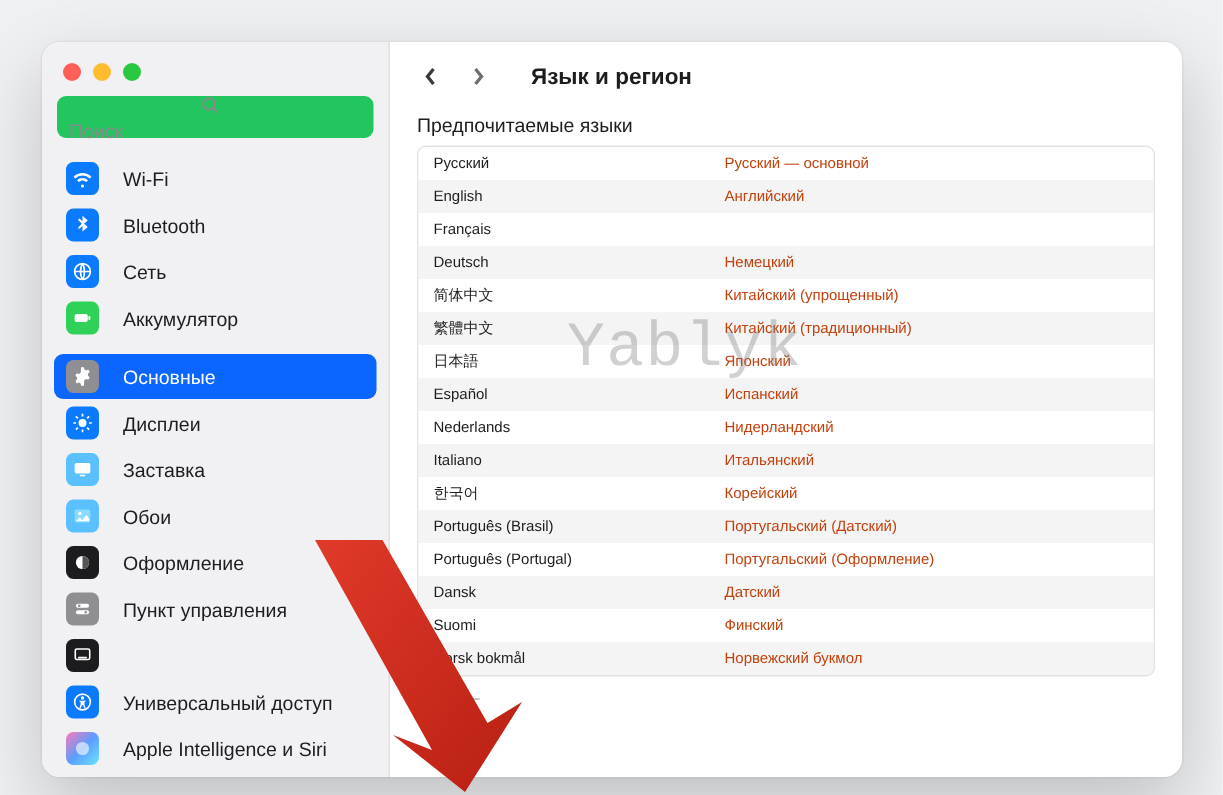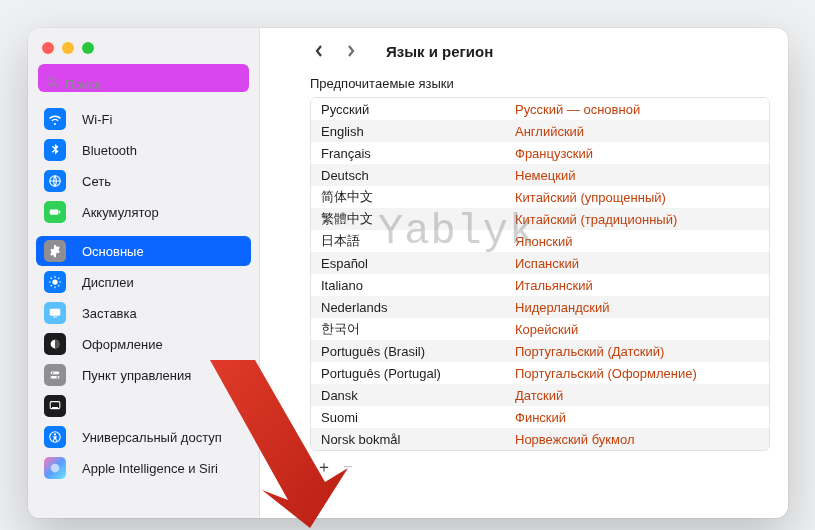--- a/index.html
+++ b/index.html
@@ -42,27 +42,28 @@
     display: inline-block;
   }
   .tl-close { background: #ff5f57; }
   .tl-min { background: #febc2e; }
   .tl-max { background: #28c840; }
   .search-wrap {
     padding: 0 10px 8px 10px;
   }
   .search {
     display: flex;
-    align-items: flex-end;
-    background: #d946ef;
+    align-items: center;
+    background: #22c55e;
     border-radius: 6px;
     height: 28px;
     padding: 0 8px;
     color: #8a8a8e;
     font-size: 13px;
+    flex-direction: column;
   }
   .search svg { width: 13px; height: 13px; margin-right: 6px; fill: #8a8a8e; }
   .search input {
     border: none; background: transparent; outline: none;
     font-size: 13px; color: #333; width: 100%;
   }
   .search input::placeholder { color: #8a8a8e; }
   .side-list {
     flex: 1;
     overflow-y: auto;
@@ -98,21 +99,20 @@
   .bg-lblue { background: #5bc0ff; }
   .bg-black { background: #1c1c1e; }
   .bg-grad { background: linear-gradient(135deg,#ff7ab8,#5b9dff,#6de3ff); }
 
   
   .main {
     flex: 1;
     display: flex;
     flex-direction: column;
     min-width: 0;
-    margin-left: 32px;
   }
   .header {
     display: flex;
     align-items: center;
     gap: 14px;
     padding: 14px 18px 6px 18px;
   }
   .nav-btn {
     width: 18px; height: 18px; display: flex; align-items: center; justify-content: center;
     color: #6e6e72;
@@ -137,21 +137,21 @@
     margin-bottom: 6px;
     color: #1d1d1f;
   }
   .lang-table {
     border: 1px solid #e2e2e4;
     border-radius: 6px;
     overflow: hidden;
   }
   .lang-row {
     display: flex;
-    font-size: 13px;
+    font-size: 10px;
     height: 22px;
     align-items: center;
   }
   .lang-row:nth-child(odd) { background: #fff; }
   .lang-row:nth-child(even) { background: #f4f4f5; }
   .lang-name {
     width: 200px;
     padding-left: 10px;
     color: #1d1d1f;
   }
@@ -291,20 +291,30 @@
       <div class="side-item">
         <span class="icon bg-lblue">
           <svg viewBox="0 0 16 16" fill="#fff">
               <rect x="2" y="3" width="12" height="8" rx="1.5"></rect>
               <rect x="6" y="12" width="4" height="1.2"></rect>
             </svg>
         </span>
         <span>Заставка</span>
       </div>
 
+      <div class="side-item">
+        <span class="icon bg-lblue">
+          <svg viewBox="0 0 16 16" fill="#fff">
+              <rect x="2" y="3" width="12" height="10" rx="1.5" fill="#8adbff"></rect>
+              <circle cx="6" cy="6" r="1.3" fill="#fff"></circle>
+              <path d="M3 12l3-3 2 2 3-4 2 3v2H3z" fill="#fff"></path>
+            </svg>
+        </span>
+        <span>Обои</span>
+      </div>
 
       <div class="side-item">
         <span class="icon bg-black">
           <svg viewBox="0 0 16 16">
               <circle cx="8" cy="8" r="5" fill="#fff"></circle>
               <path d="M8 3a5 5 0 010 10V3z" fill="#555"></path>
             </svg>
         </span>
         <span>Оформление</span>
       </div>
@@ -379,21 +389,20 @@
           <div class="lang-row">
             <div class="lang-name">Русский</div>
             <div class="lang-desc">Русский — основной</div>
           </div>
           <div class="lang-row">
             <div class="lang-name">English</div>
             <div class="lang-desc">Английский</div>
           </div>
           <div class="lang-row">
             <div class="lang-name">Français</div>
-            <div class="lang-desc">Французский</div>
           </div>
           <div class="lang-row">
             <div class="lang-name">Deutsch</div>
             <div class="lang-desc">Немецкий</div>
           </div>
           <div class="lang-row">
             <div class="lang-name">简体中文</div>
             <div class="lang-desc">Китайский (упрощенный)</div>
           </div>
           <div class="lang-row">
@@ -402,26 +411,26 @@
           </div>
           <div class="lang-row">
             <div class="lang-name">日本語</div>
             <div class="lang-desc">Японский</div>
           </div>
           <div class="lang-row">
             <div class="lang-name">Español</div>
             <div class="lang-desc">Испанский</div>
           </div>
           <div class="lang-row">
+            <div class="lang-name">Nederlands</div>
+            <div class="lang-desc">Нидерландский</div>
+          </div>
+          <div class="lang-row">
             <div class="lang-name">Italiano</div>
             <div class="lang-desc">Итальянский</div>
-          </div>
-          <div class="lang-row">
-            <div class="lang-name">Nederlands</div>
-            <div class="lang-desc">Нидерландский</div>
           </div>
           <div class="lang-row">
             <div class="lang-name">한국어</div>
             <div class="lang-desc">Корейский</div>
           </div>
           <div class="lang-row">
             <div class="lang-name">Português (Brasil)</div>
             <div class="lang-desc">Португальский (Датский)</div>
           </div>
           <div class="lang-row">

